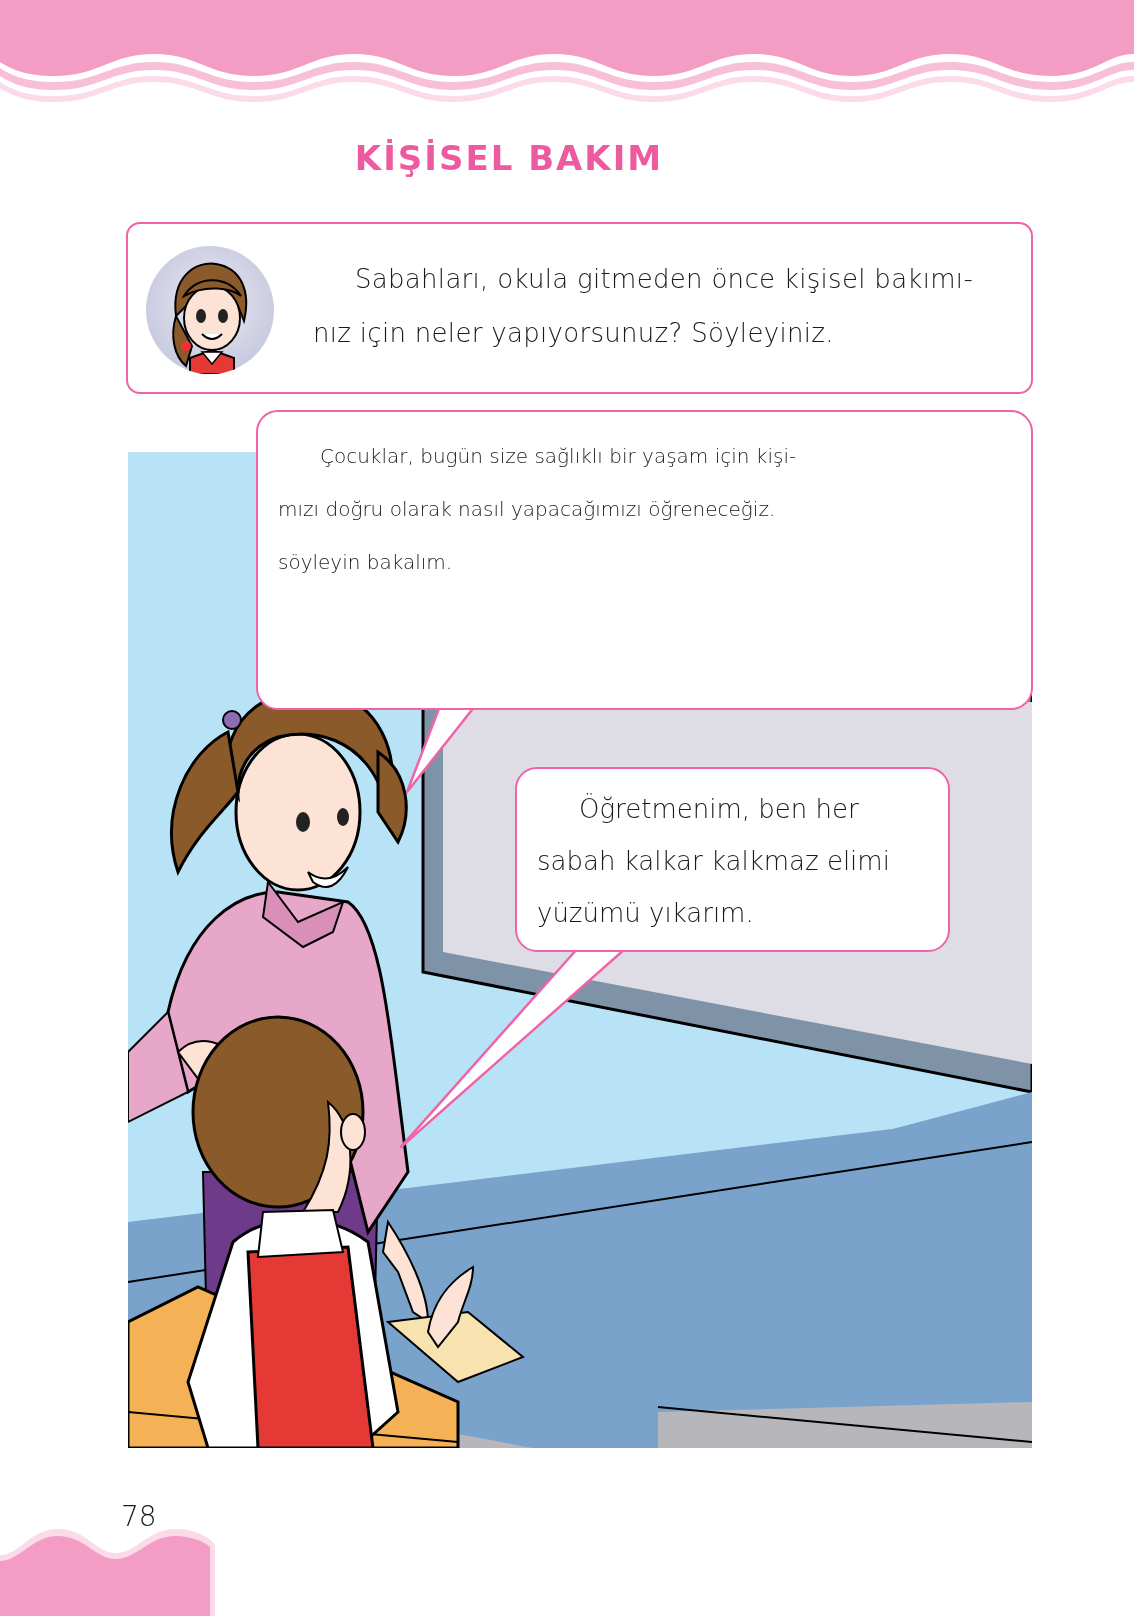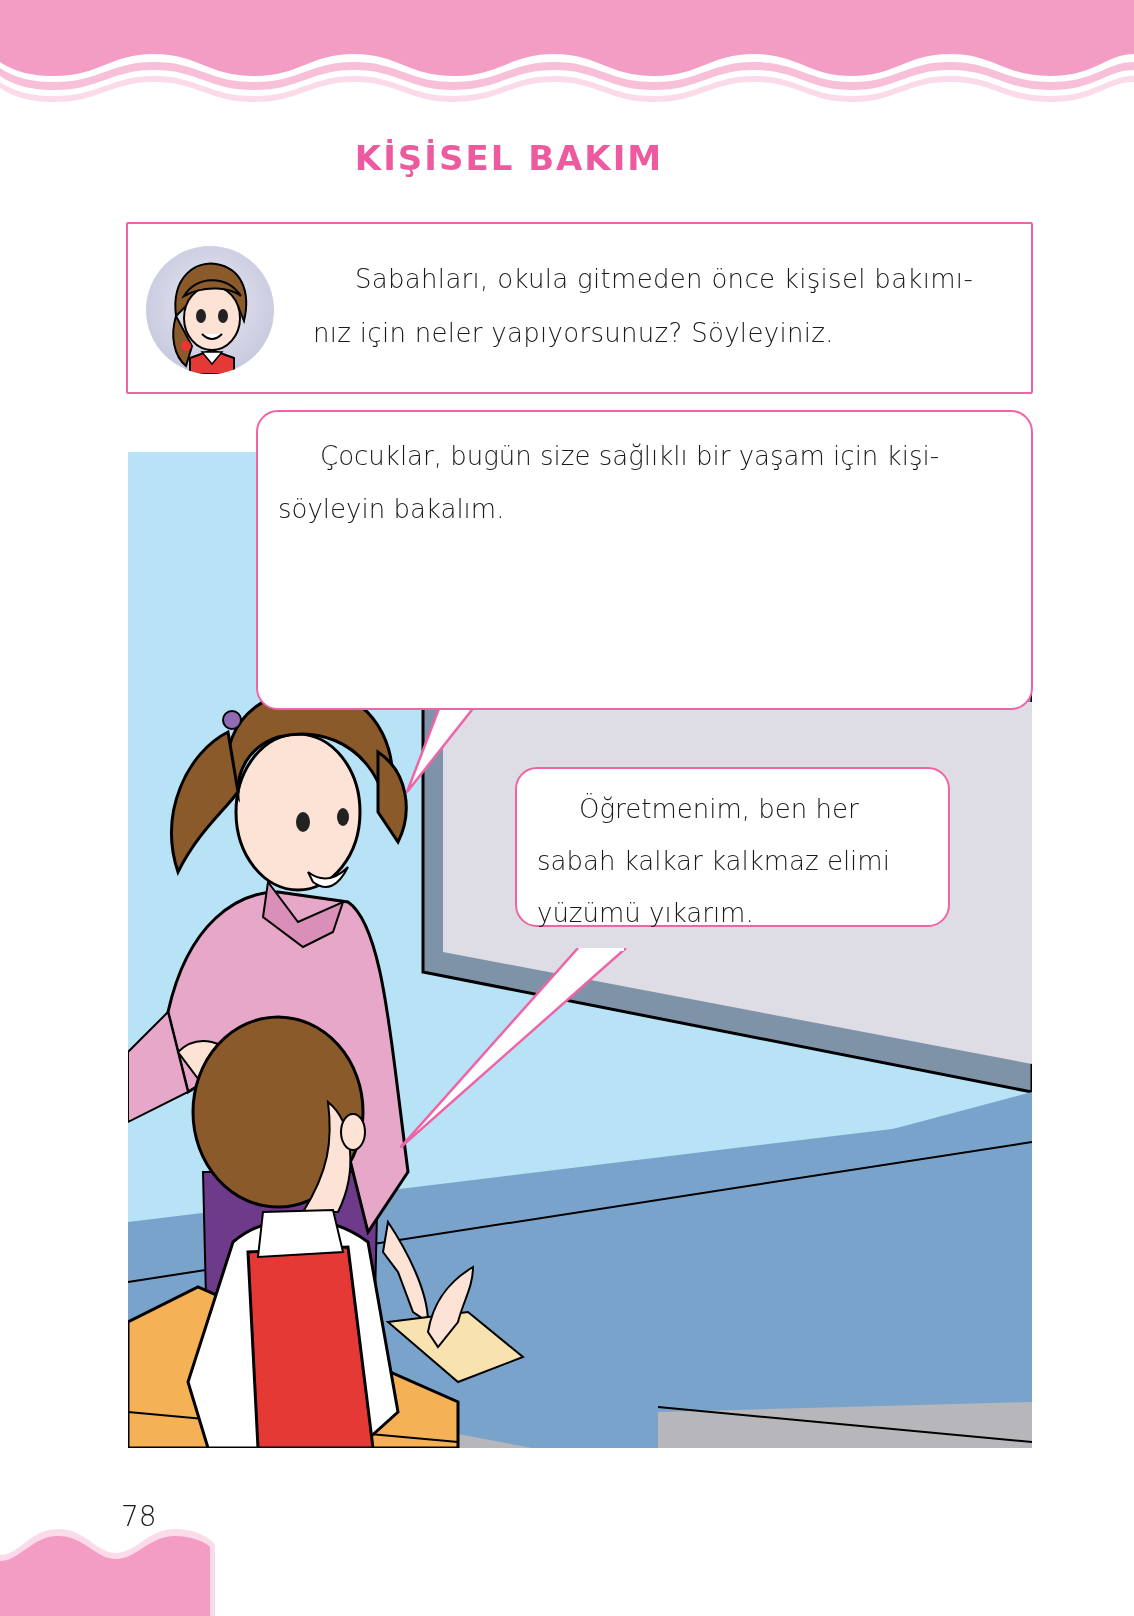--- a/index.html
+++ b/index.html
@@ -8,21 +8,21 @@
 
     .top-band { position: absolute; left: 0; top: 0; width: 1134px; height: 110px; }
     .page-title {
       position: absolute; left: 0; width: 1018px; top: 138px; text-align: center;
       font-family: "DejaVu Sans", sans-serif; font-weight: bold; font-size: 34px;
       letter-spacing: 2px; color: #ee5aa0;
     }
 
     .intro-box {
       position: absolute; left: 126px; top: 222px; width: 907px; height: 172px;
-      border: 2.5px solid #ef64a6; border-radius: 2px; background: #fff;
+      border: 2.5px solid #ef64a6; border-radius: 14px; background: #fff;
     }
     .avatar {
       position: absolute; left: 18px; top: 22px; width: 128px; height: 128px;
       border-radius: 50%; background: radial-gradient(circle at 50% 45%, #e9e9f2 0%, #c9cbe0 70%, #b9bbd4 100%);
       overflow: hidden;
     }
     .intro-text {
       position: absolute; left: 185px; top: 28px; width: 700px;
       font-family: "DejaVu Sans", sans-serif; font-size: 26px; line-height: 54px;
       font-weight: 300; letter-spacing: 0.3px; text-align: justify;
@@ -33,24 +33,24 @@
       position: absolute; left: 128px; top: 452px; width: 904px; height: 996px; overflow: hidden;
       background: #b8e3f7;
     }
 
     .bubble {
       position: absolute; background: #fff; border: 2.5px solid #ef64a6; border-radius: 22px;
       font-family: "DejaVu Sans", sans-serif; font-weight: 300; color: #1a1a1a;
     }
     .bubble-teacher {
       left: 256px; top: 410px; width: 777px; height: 300px;
-      padding: 18px 18px 0 20px; font-size: 26px; line-height: 53px; text-align: justify;
+      padding: 18px 18px 0 20px; font-size: 20px; line-height: 53px; text-align: justify;
     }
     .bubble-student {
-      left: 515px; top: 767px; width: 435px; height: 160px;
+      left: 515px; top: 767px; width: 435px; height: 185px;
       padding: 14px 18px 0 20px; font-size: 26px; line-height: 52px; text-align: justify;
     }
     .bubble p { margin: 0; }
 
     .tail { position: absolute; }
 
     .page-number {
       position: absolute; left: 97px; top: 1500px; font-family: "DejaVu Sans", sans-serif;
       font-size: 28px; font-weight: 300; color: #1a1a1a; margin-left: 24px;
     }
@@ -150,20 +150,21 @@
   </svg>
 </div>
 
 <svg class="tail" style="left:395px; top:706px;" width="100" height="100" viewBox="0 0 100 100">
   <path d="M45,0 L12,86 L80,0" fill="#fff" stroke="#ef64a6" stroke-width="2.5" stroke-linejoin="round"></path>
   <rect x="46" y="0" width="32" height="3" fill="#fff"></rect>
 </svg>
 
 <div class="bubble bubble-teacher">
   <p><span class="indent"></span><span>Çocuklar, bugün size sağlıklı bir yaşam için kişi-</span></p>
+  <p><span>mızı doğru olarak nasıl yapacağımızı öğreneceğiz.</span></p>
   <p><span>söyleyin bakalım.</span></p>
 </div>
 
 <svg class="tail" style="left:400px; top:948px;" width="240" height="200" viewBox="0 0 240 200">
   <path d="M178,0 L0,200 L226,0" fill="#fff" stroke="#ef64a6" stroke-width="2.5" stroke-linejoin="round"></path>
   <rect x="180" y="0" width="44" height="3" fill="#fff"></rect>
 </svg>
 
 <div class="bubble bubble-student">
   <p><span class="indent"></span><span>Öğretmenim, ben her</span></p>

